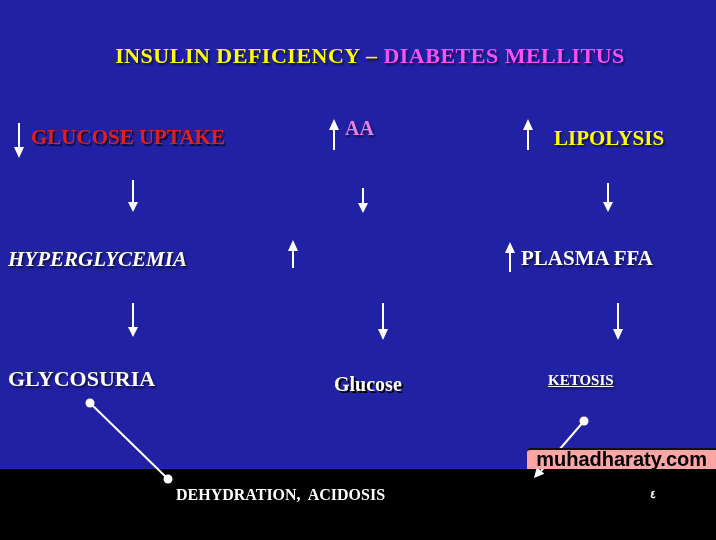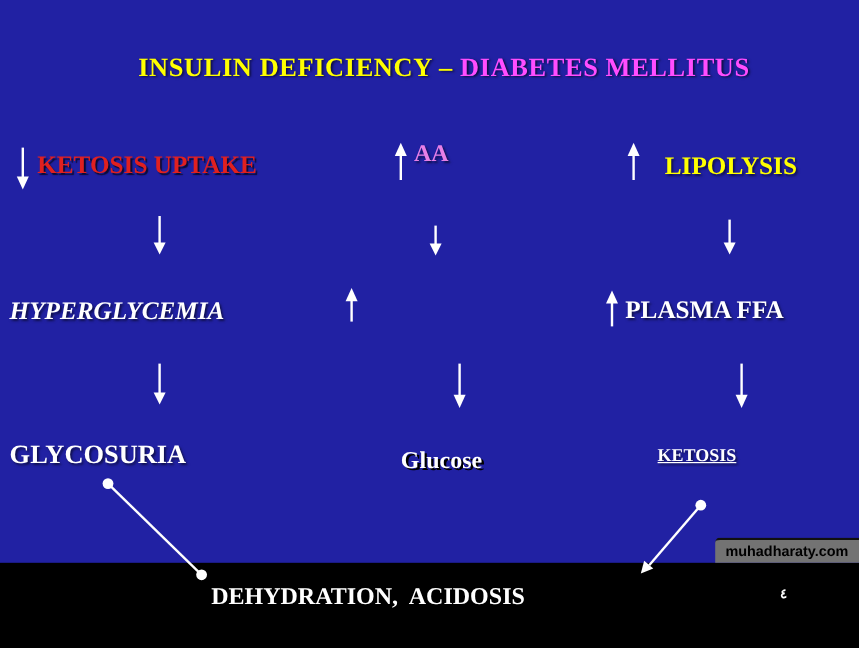--- a/index.html
+++ b/index.html
@@ -27,30 +27,30 @@
     text-shadow:1.5px 1.5px 1px rgba(0,0,0,.7);}
   #hyperglycemia{left:8px;top:247px;font-size:21px;font-style:italic;}
   #glycosuria{left:8px;top:366px;font-size:22px;}
   #aa{left:345px;top:117px;font-size:20px;color:var(--pink);}
   #mobilization{left:316px;top:160px;font-size:20px;color:var(--pink);}
   #plasma-aa{left:314px;top:240px;font-size:21px;}
   #glucose{left:334px;top:373px;font-size:20px;text-shadow:2px 2px 0 #000;}
   #lipolysis{left:554px;top:126px;font-size:21px;color:var(--yellow);}
   #plasma-ffa{left:521px;top:246px;font-size:21px;}
   #ketosis{left:548px;top:372px;font-size:15px;text-decoration:underline;}
-  #dehydration{left:176px;top:486px;font-size:20px;}
+  #dehydration{left:176px;top:486px;font-size:16px;}
   #page-marker{position:absolute;left:650px;top:488px;font-size:11px;color:var(--white);}
   .arrows{position:absolute;left:0;top:0;width:716px;height:540px;pointer-events:none;}
   .arrow line{stroke:var(--arrow);stroke-width:2;}
   .arrow polygon,.arrow circle{fill:var(--arrow);}
   .watermark{
     position:absolute;right:0;bottom:0;height:19px;padding:0 9px;
-    background:#737373;color:#000;border-top:2px solid #111;
+    background:#fca5a5;color:#000;border-top:2px solid #111;
     font-family:"Liberation Sans","DejaVu Sans",sans-serif;
-    font-weight:bold;font-size:12px;line-height:19px;border-top-left-radius:4px;text-align:center;
+    font-weight:bold;font-size:20px;line-height:19px;border-top-left-radius:4px;text-align:center;
   }
 </style>
 </head>
 <body>
 
 <div class="slide">
 
   <div class="title">
     <span class="t-yellow">INSULIN DEFICIENCY – </span><span class="t-magenta">DIABETES MELLITUS</span>
   </div>
@@ -108,21 +108,21 @@
       <line x1="618" y1="303" x2="618" y2="331"></line>
       <polygon points="613,329 623,329 618,340"></polygon>
     </g>
     <g class="arrow">
       <circle cx="584" cy="421" r="4.5"></circle>
       <line x1="584" y1="421" x2="541" y2="471"></line>
       <polygon points="534,478 536.8,467.2 544.4,473.8"></polygon>
     </g>
   </svg>
 
-  <div class="node" id="glucose-uptake">KETOSIS UPTAKE</div>
+  <div class="node" id="glucose-uptake">GLUCOSE UPTAKE</div>
   <div class="node" id="hyperglycemia">HYPERGLYCEMIA</div>
   <div class="node" id="glycosuria">GLYCOSURIA</div>
 
   <div class="node" id="aa">AA</div>
   <div class="node" id="glucose">Glucose</div>
 
   <div class="node" id="lipolysis">LIPOLYSIS</div>
   <div class="node" id="plasma-ffa">PLASMA FFA</div>
   <div class="node" id="ketosis">KETOSIS</div>
 

